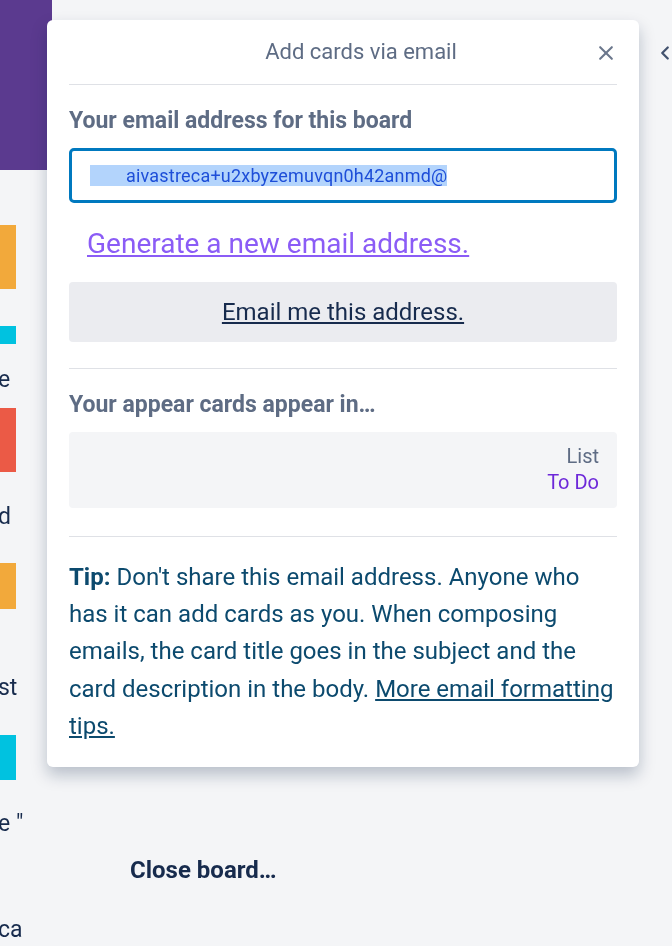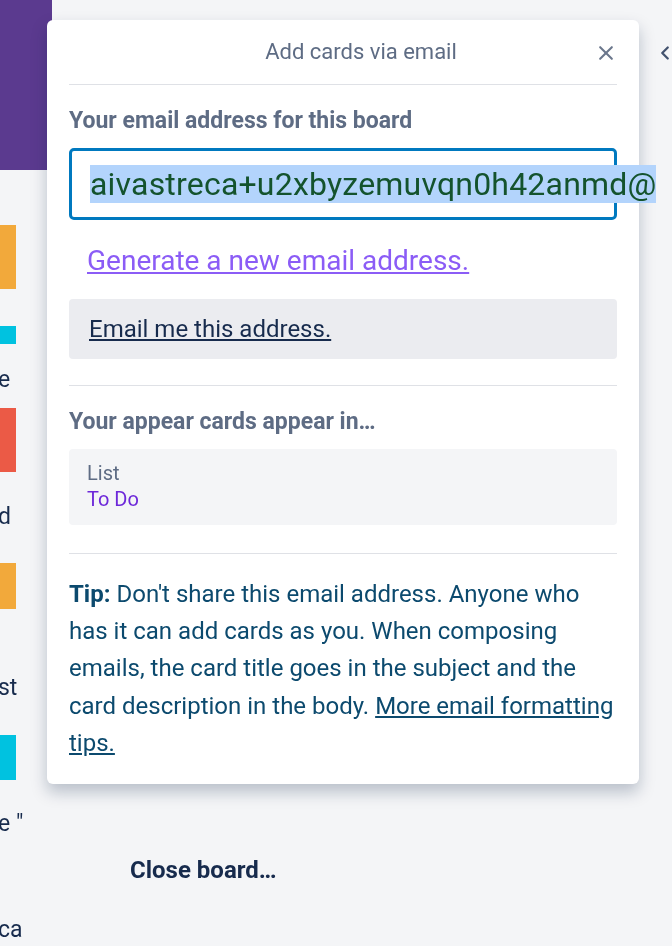--- a/index.html
+++ b/index.html
@@ -114,58 +114,60 @@
       color: #5e6c84;
       margin-bottom: 14px;
     }
     .email-box {
       border: 3px solid #0079bf;
       border-radius: 5px;
       padding: 14px 18px;
       margin-bottom: 24px;
     }
     .email-text {
-      font-size: 32px;
-      color: #14532d;
+      font-size: 18px;
+      color: #1d4ed8;
       background: #b3d4fc;
       display: inline;
       letter-spacing: 0.2px;
+      padding-left: 36px;
     }
     .link-plain {
       display: block;
       font-size: 28px;
       color: #8b5cf6;
       text-decoration: underline;
       padding: 0 18px;
       margin-bottom: 22px;
       cursor: pointer;
     }
     .link-button {
       display: block;
       font-size: 24px;
       color: #172b4d;
       text-decoration: underline;
       background: #ebecf0;
       border-radius: 4px;
       padding: 16px 20px;
       margin-bottom: 26px;
       cursor: pointer;
+      text-align: center;
     }
     .appear-row {
       display: flex;
       gap: 18px;
       margin-bottom: 28px;
     }
     .appear-card {
       background: #f4f5f7;
       border-radius: 4px;
       padding: 12px 18px 14px 18px;
       cursor: pointer;
     }
-    .appear-list { flex: 1; }
+    .appear-list { flex: 1; text-align: right; }
     .appear-pos { width: 178px; }
     .appear-label {
       font-size: 20px;
       color: #5e6c84;
       margin-bottom: 2px;
     }
     .appear-value {
       font-size: 20px;
       color: #6d28d9;
     }

